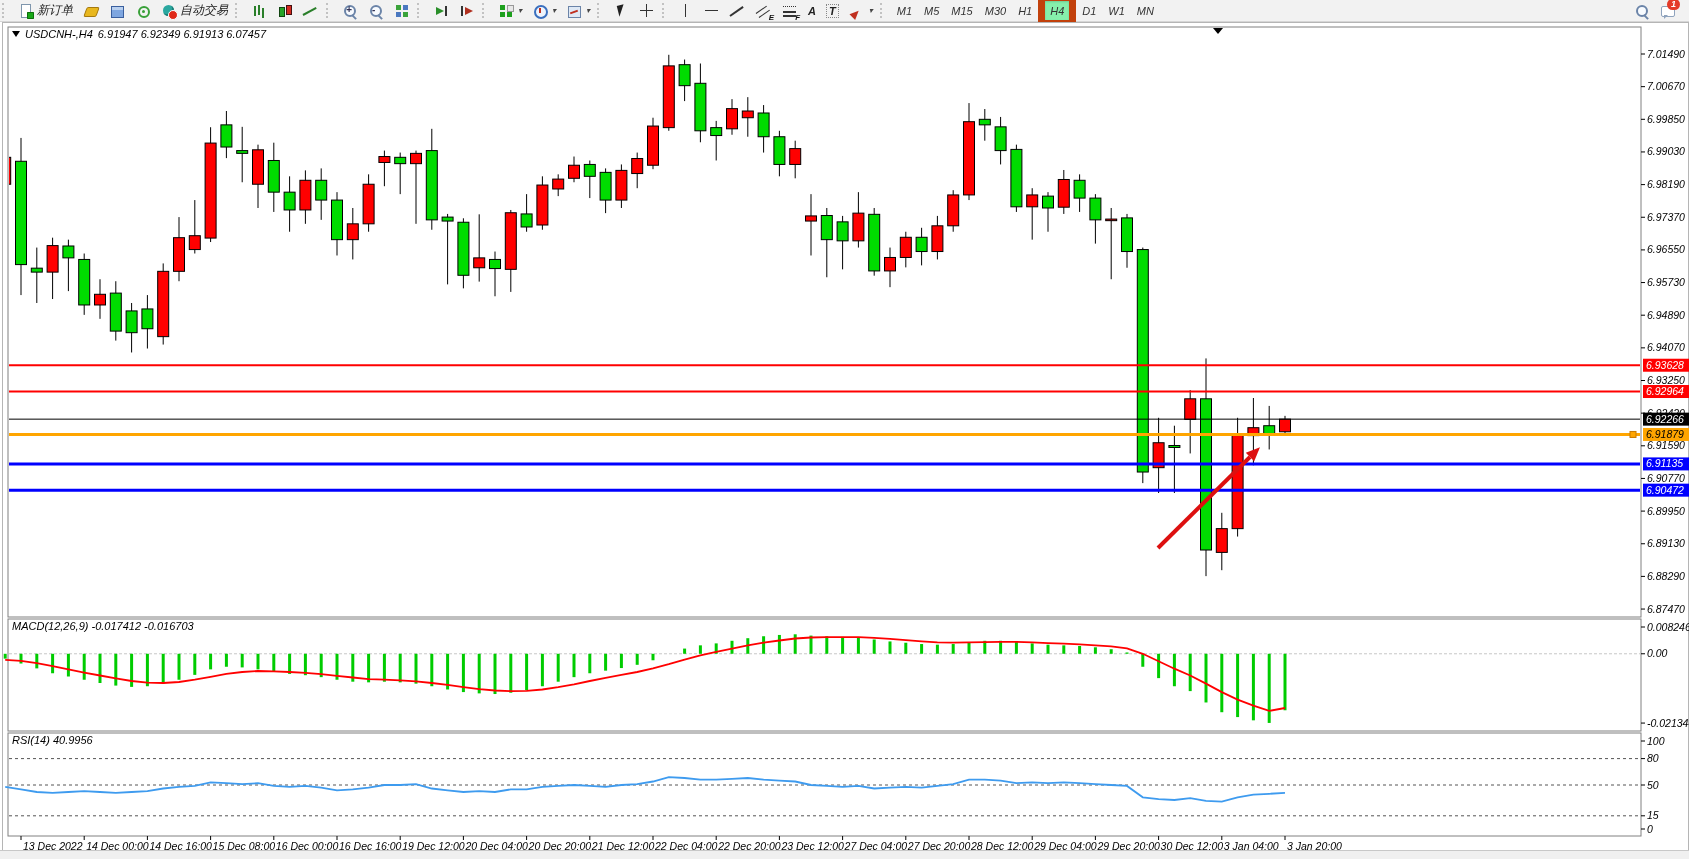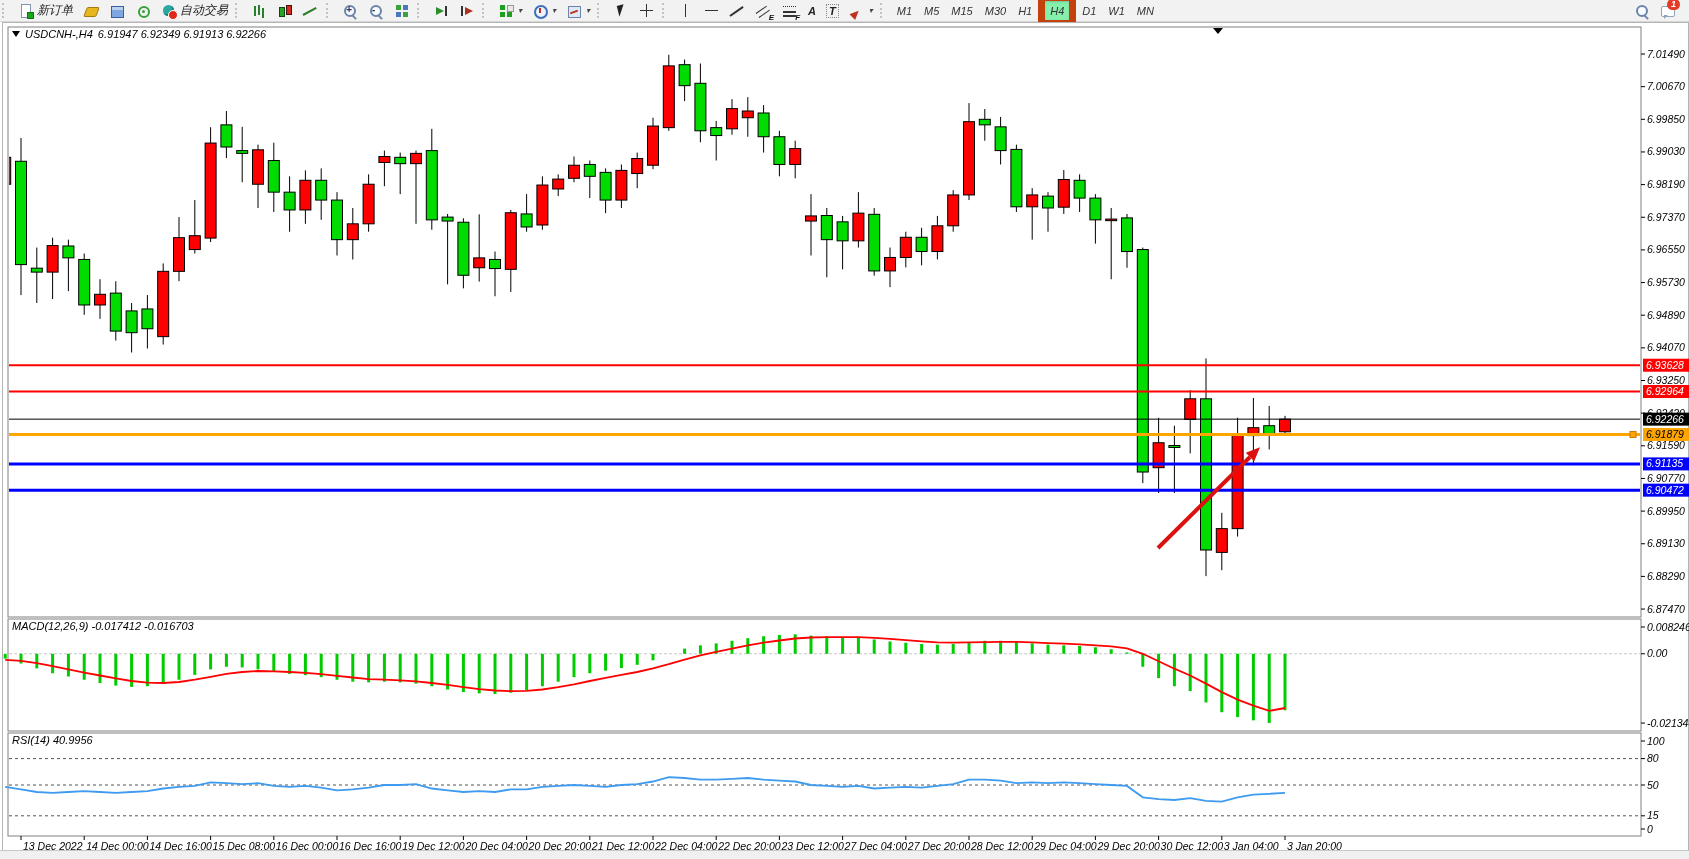--- a/index.html
+++ b/index.html
@@ -198,21 +198,21 @@
         <span class="badge">1</span>
       </span>
     </div>
   </div>
 
   <div id="chartwrap">
     <div id="frame"></div>
     <div id="title-row">
       <span class="tri-down"></span>
       <span>USDCNH-,H4</span>
-      <span>6.91947 6.92349 6.91913 6.92266</span>
+      <span>6.91947 6.92349 6.91913 6.07457</span>
     </div>
     <svg id="chart-svg" width="1689" height="828" viewBox="0 0 1689 828">
         <rect x="8" y="5" width="1633" height="590" fill="#fff" stroke="#808080" stroke-width="1"></rect>
         <rect x="8" y="597" width="1633" height="112" fill="#fff" stroke="#808080" stroke-width="1"></rect>
         <rect x="8" y="711" width="1633" height="103" fill="#fff" stroke="#808080" stroke-width="1"></rect>
         <defs>
           <clipPath id="plotclip">
             <rect x="9" y="6" width="1631" height="588"></rect>
           </clipPath>
         </defs>

